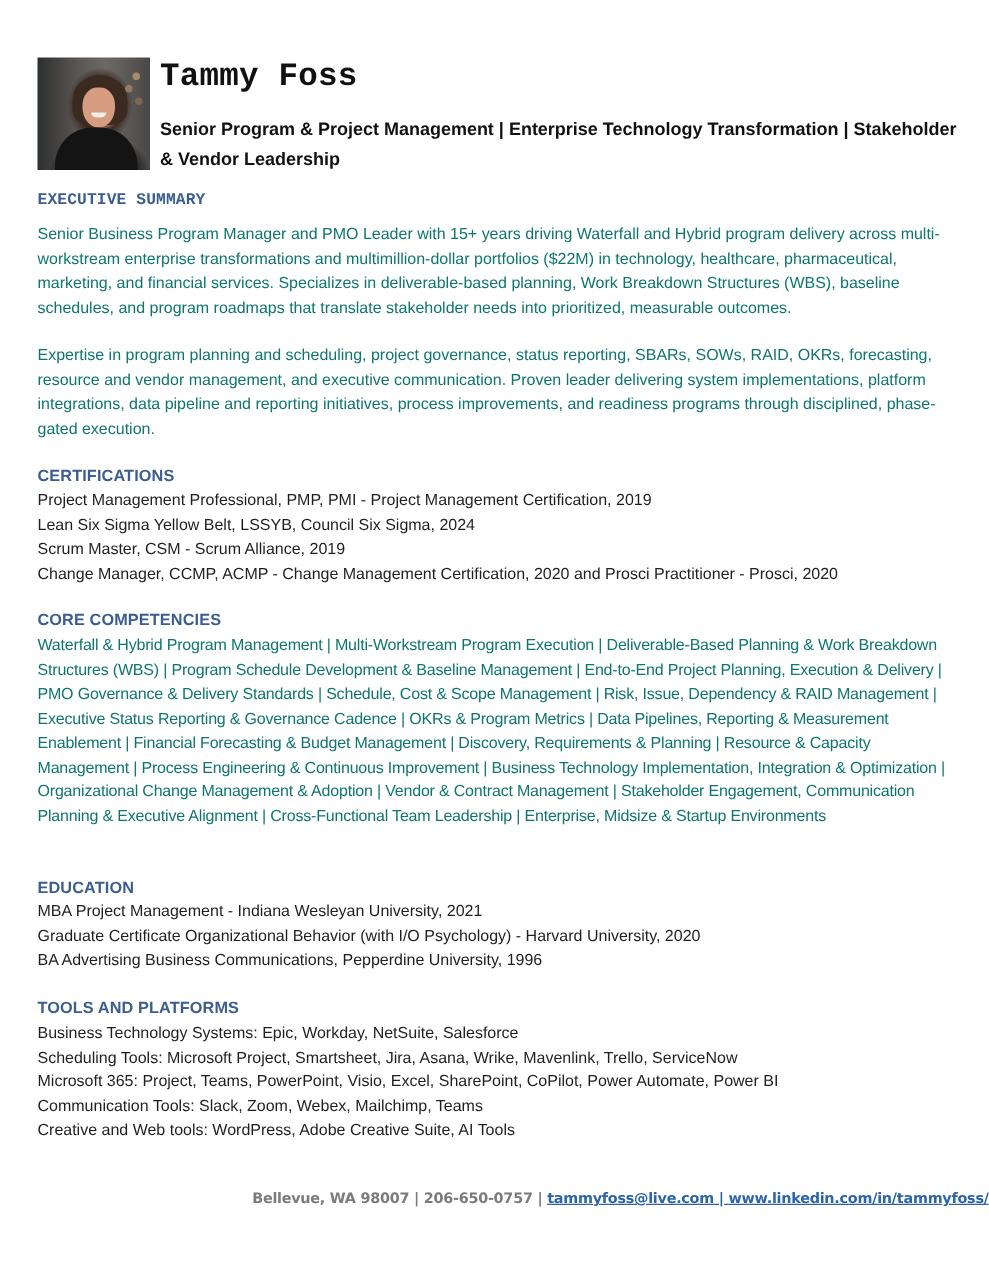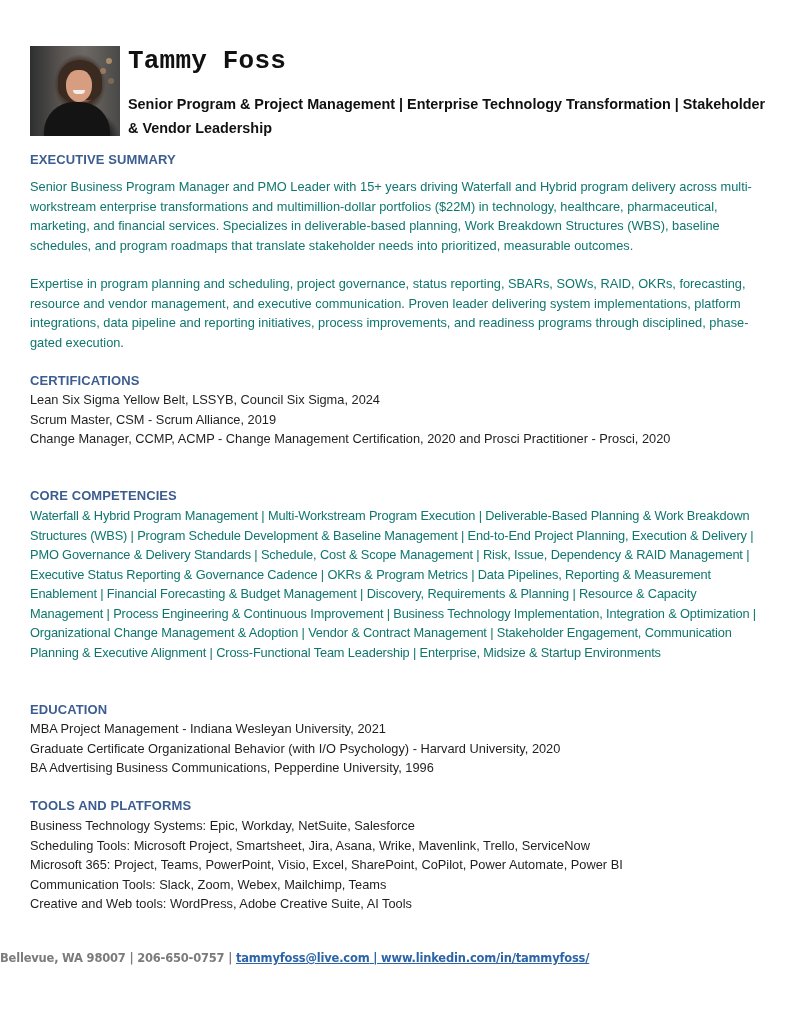--- a/index.html
+++ b/index.html
@@ -50,47 +50,48 @@
       position: absolute; left: 30px; font-size: 13px; font-weight: bold; color: #3c5d8f;
       letter-spacing: 0.1px;
     }
     .para {
       position: absolute; left: 30px; width: 735px; font-size: 12.8px; line-height: 19.5px;
       color: #0f766e;
     }
     .line { display: block; font-size: 12.8px; line-height: 19.6px; color: #1f1f1f; white-space: nowrap; }
     .list { position: absolute; left: 30px; width: 740px; }
     .footer {
-      position: absolute; left: 0; width: 791px; top: 951px; text-align: left;
+      position: absolute; left: 0; width: 791px; top: 951px; text-align: right;
       font-size: 11.5px; color: #7b7b7b; font-weight: bold;
       font-family: "DejaVu Sans", sans-serif; letter-spacing: -0.2px;
     }
     .footer a { color: #2d64a8; text-decoration: underline; }
   </style>
 </head>
 <body>
 
 <div class="header">
   <div class="photo">
     <div class="lights"></div>
     <div class="hair"></div>
     <div class="face"></div>
     <div class="smile"></div>
     <div class="body-shape"></div>
   </div>
   <div class="name">Tammy Foss</div>
   <div class="tagline">Senior Program &amp; Project Management | Enterprise Technology Transformation | Stakeholder &amp; Vendor Leadership</div>
 </div>
 
-<div class="section-title" style="top:152px;">EXECUTIVE SUMMARY</div>
+<div class="section-title" style="top:152px;font-family:Liberation Mono, monospace;">EXECUTIVE SUMMARY</div>
 <div class="para" style="top:177px;">Senior Business Program Manager and PMO Leader with 15+ years driving Waterfall and Hybrid program delivery across multi-workstream enterprise transformations and multimillion-dollar portfolios ($22M) in technology, healthcare, pharmaceutical, marketing, and financial services. Specializes in deliverable-based planning, Work Breakdown Structures (WBS), baseline schedules, and program roadmaps that translate stakeholder needs into prioritized, measurable outcomes.</div>
 <div class="para" style="top:274px;">Expertise in program planning and scheduling, project governance, status reporting, SBARs, SOWs, RAID, OKRs, forecasting, resource and vendor management, and executive communication. Proven leader delivering system implementations, platform integrations, data pipeline and reporting initiatives, process improvements, and readiness programs through disciplined, phase-gated execution.</div>
 
 <div class="section-title" style="top:373px;">CERTIFICATIONS</div>
 <div class="list" style="top:390px;">
+  <span class="line">Project Management Professional, PMP, PMI - Project Management Certification, 2019</span>
   <span class="line">Lean Six Sigma Yellow Belt, LSSYB, Council Six Sigma, 2024</span>
   <span class="line">Scrum Master, CSM - Scrum Alliance, 2019</span>
   <span class="line">Change Manager, CCMP, ACMP - Change Management Certification, 2020 and Prosci Practitioner - Prosci, 2020</span>
 </div>
 
 <div class="section-title" style="top:472px;margin-top:16px;">CORE COMPETENCIES</div>
 <div class="para" style="top:506px; width:738px; letter-spacing:-0.15px;">Waterfall &amp; Hybrid Program Management | Multi-Workstream Program Execution | Deliverable-Based Planning &amp; Work Breakdown Structures (WBS) | Program Schedule Development &amp; Baseline Management | End-to-End Project Planning, Execution &amp; Delivery | PMO Governance &amp; Delivery Standards | Schedule, Cost &amp; Scope Management | Risk, Issue, Dependency &amp; RAID Management | Executive Status Reporting &amp; Governance Cadence | OKRs &amp; Program Metrics | Data Pipelines, Reporting &amp; Measurement Enablement | Financial Forecasting &amp; Budget Management | Discovery, Requirements &amp; Planning | Resource &amp; Capacity Management | Process Engineering &amp; Continuous Improvement | Business Technology Implementation, Integration &amp; Optimization | Organizational Change Management &amp; Adoption | Vendor &amp; Contract Management | Stakeholder Engagement, Communication Planning &amp; Executive Alignment | Cross-Functional Team Leadership | Enterprise, Midsize &amp; Startup Environments</div>
 
 <div class="section-title" style="top:702px;">EDUCATION</div>
 <div class="list" style="top:719px;">

